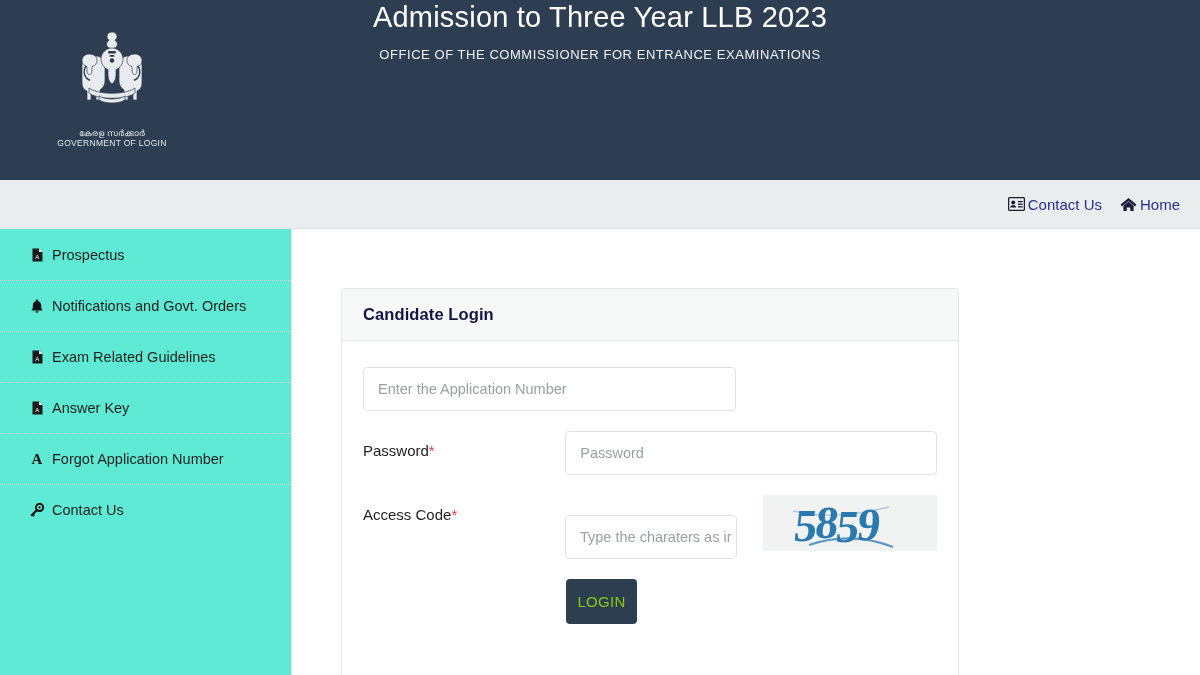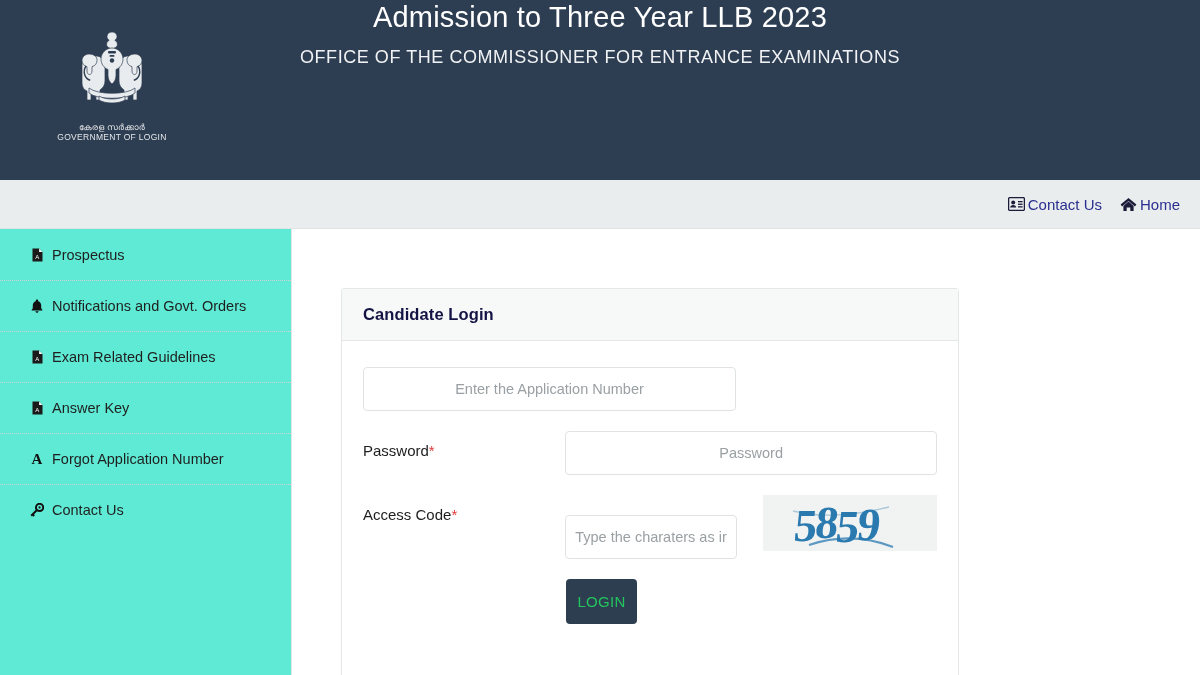--- a/index.html
+++ b/index.html
@@ -19,41 +19,41 @@
     display: flex; align-items: center;
   }
   .emblem-wrap {
     position: absolute; left: 62px; top: 26px;
     width: 100px; height: 118px;
     display: flex; flex-direction: column; align-items: center; justify-content: flex-start;
   }
   .emblem-svg { display: block; }
   .emblem-ml {
     color: #e8eaec; font-size: 8.5px; letter-spacing: .2px;
-    margin-top: 5px; line-height: 1.1; white-space: nowrap;
+    margin-top: 11px; line-height: 1.1; white-space: nowrap;
     font-family: "Liberation Sans", sans-serif;
   }
   .emblem-en {
     color: #e4e7ea; font-size: 8.5px; letter-spacing: .3px;
     line-height: 1.2; white-space: nowrap;
     font-family: "Liberation Sans", sans-serif;
   }
   .header-titles {
     position: absolute; left: 0; top: 0; width: 1200px; height: 180px;
     display: flex; flex-direction: column; align-items: center; justify-content: flex-start;
     padding-left: 0;
   }
   .header-titles .inner { width: 1196px; text-align: center; }
   .title-main {
     color: #ffffff; font-size: 29px; font-weight: 400;
     letter-spacing: .2px; line-height: 1.2; margin-bottom: 12px;
     font-family: "Liberation Sans", sans-serif;
   }
   .title-sub {
-    color: #f0f2f4; font-size: 18px; font-weight: 400;
+    color: #f0f2f4; font-size: 13px; font-weight: 400;
     letter-spacing: .55px; line-height: 1.2;
     font-family: "Liberation Sans", sans-serif;
   }
 
   
   .navbar {
     position: absolute; left: 0; top: 180px; width: 1200px; height: 49px;
     background: #eaeded;
     border-bottom: 1px solid #dfe3e4;
     display: flex; align-items: center; justify-content: flex-end;
@@ -109,38 +109,38 @@
   .form-row { display: flex; align-items: flex-start; margin-bottom: 20px; }
   .form-label {
     width: 203px; padding-top: 11px;
     color: #1d1d1d; font-size: 15px; line-height: 1.2;
     font-family: "Liberation Sans", sans-serif;
   }
   .req { color: #e03a3a; font-size: 15px; }
   .field {
     height: 44px; border: 1px solid #e0e3e5; border-radius: 4px;
     background: #fff; display: flex; align-items: center;
-    padding: 0 14px; overflow: hidden; justify-content: center;
+    padding: 0 14px; overflow: hidden;
   }
   .field.wide { width: 373px; }
   .field.narrow { width: 172px; margin-top: 20px; }
   .ph {
     color: #9aa0a3; font-size: 14.5px; white-space: nowrap;
     font-family: "Liberation Sans", sans-serif;
   }
   .captcha-row { display: flex; align-items: flex-start; gap: 26px; }
   .captcha-box {
     width: 174px; height: 56px; background: #f1f2f2;
     overflow: hidden; position: relative;
   }
   .btn-row { display: flex; padding-left: 203px; margin-top: 6px; }
   .login-btn {
     width: 71px; height: 45px; background: #2d3e50;
     border: none; border-radius: 4px;
-    color: #22c55e; font-size: 15px; letter-spacing: .3px;
+    color: #84cc16; font-size: 15px; letter-spacing: .3px;
     cursor: pointer; display: flex; align-items: center; justify-content: center;
     font-family: "Liberation Sans", sans-serif;
   }
 </style>
 </head>
 <body>
 
 <div id="page">
 
   <div class="header">

